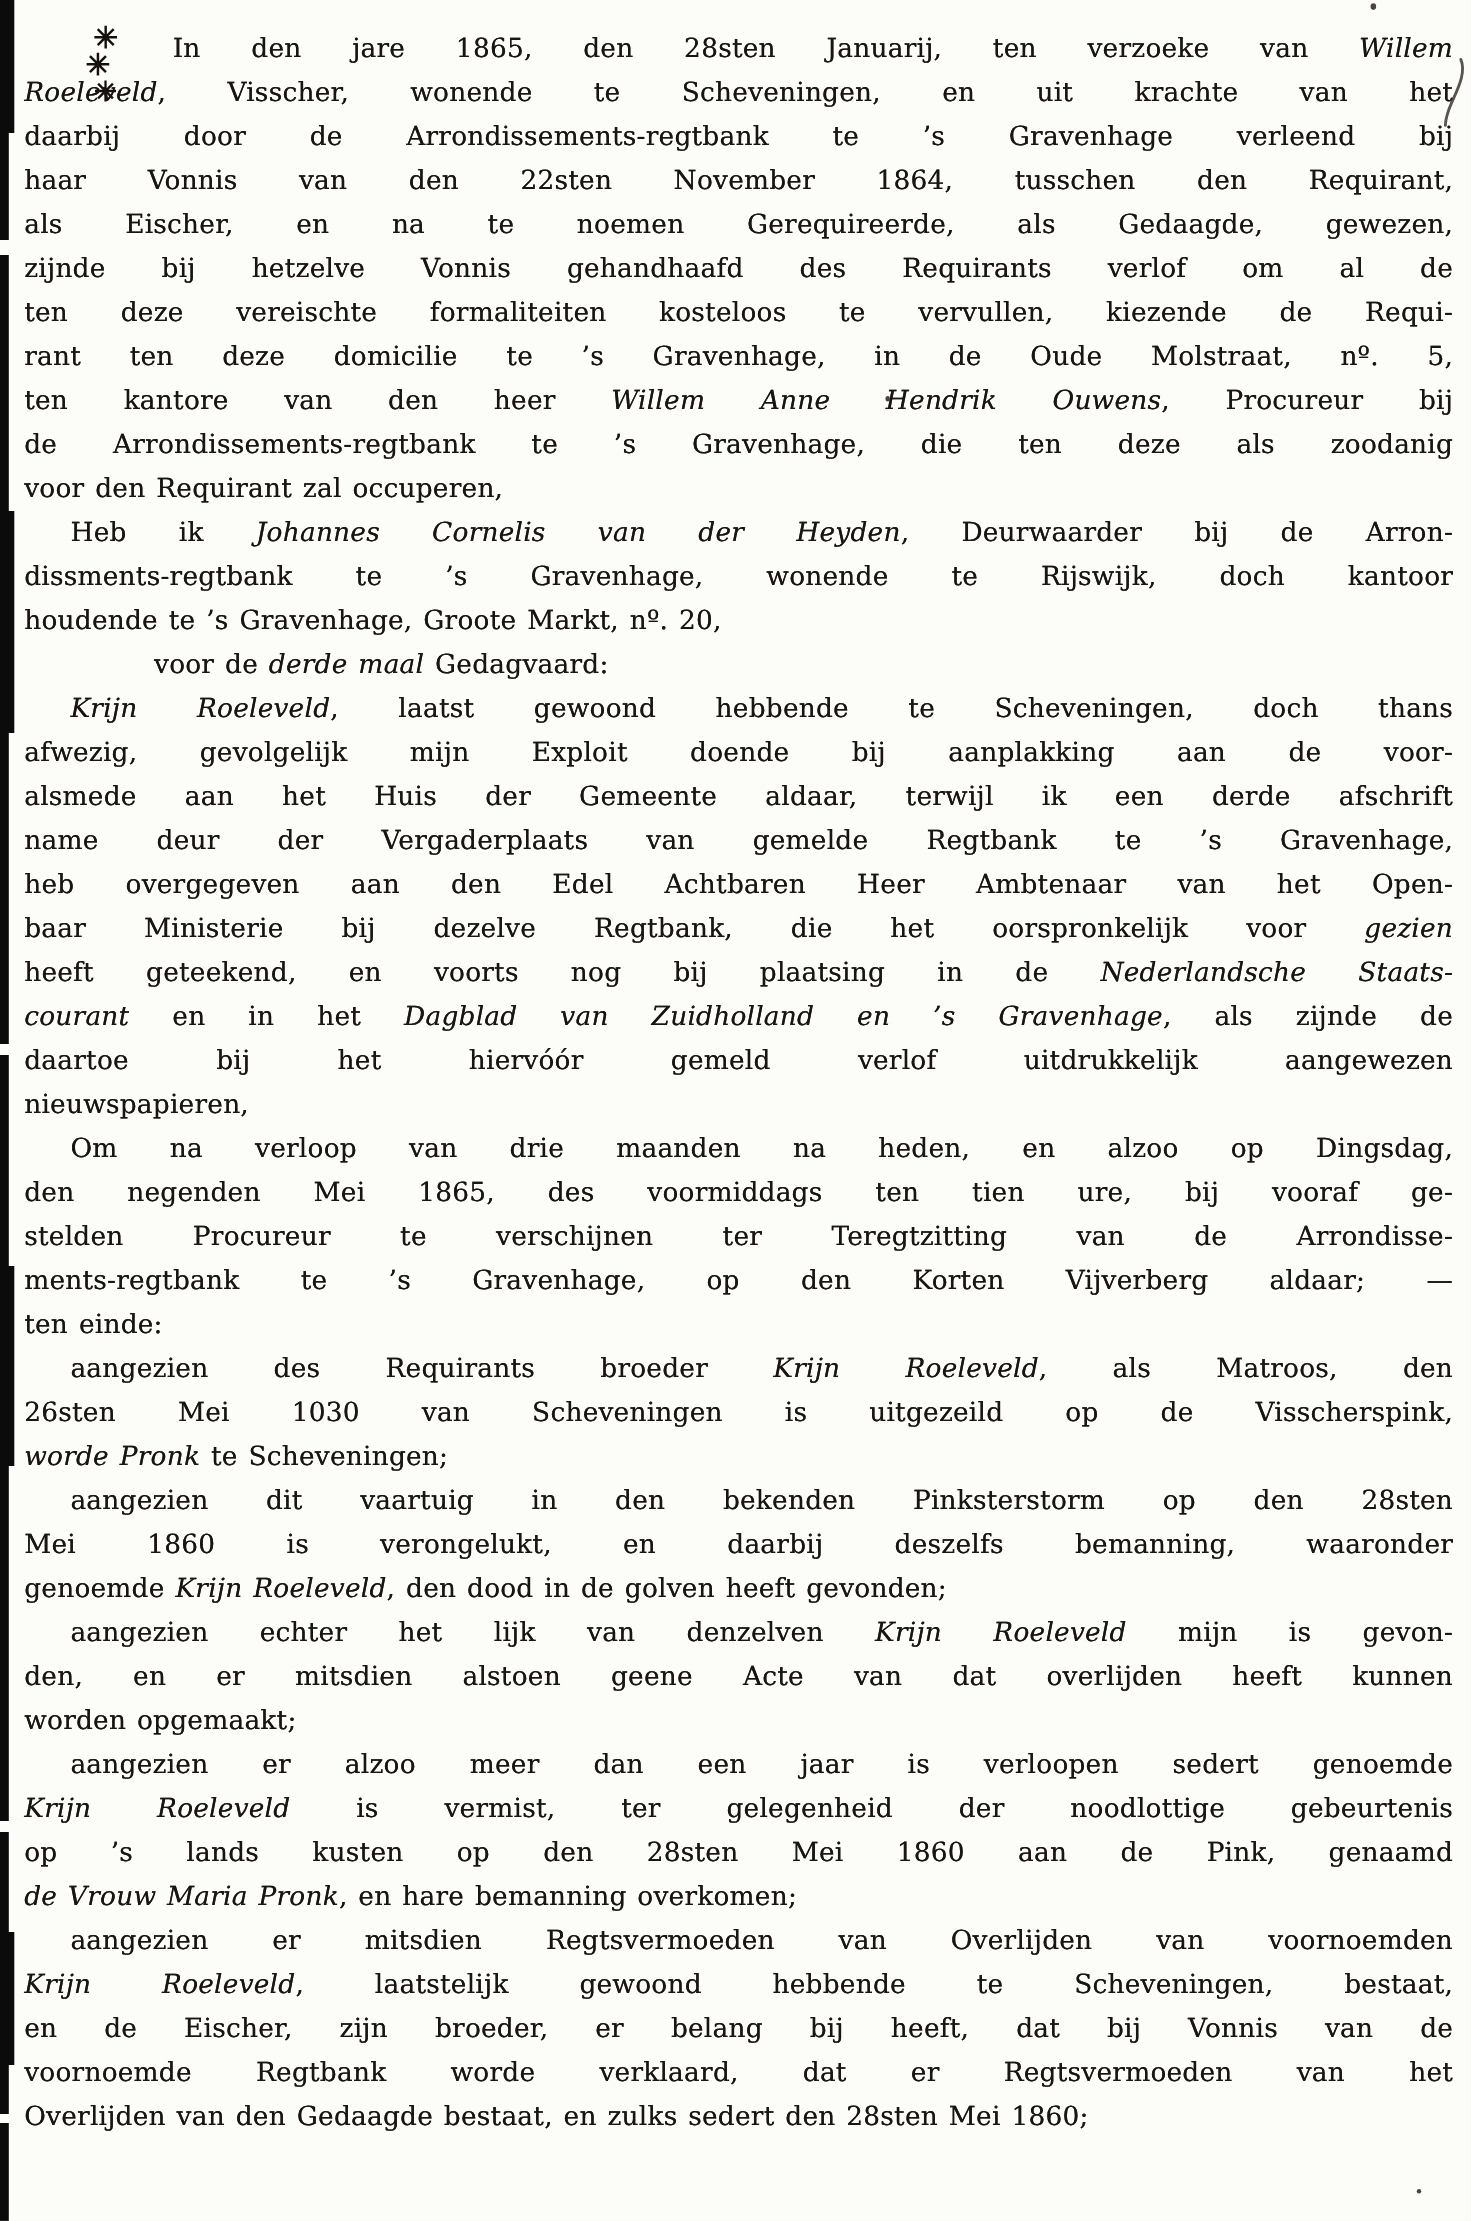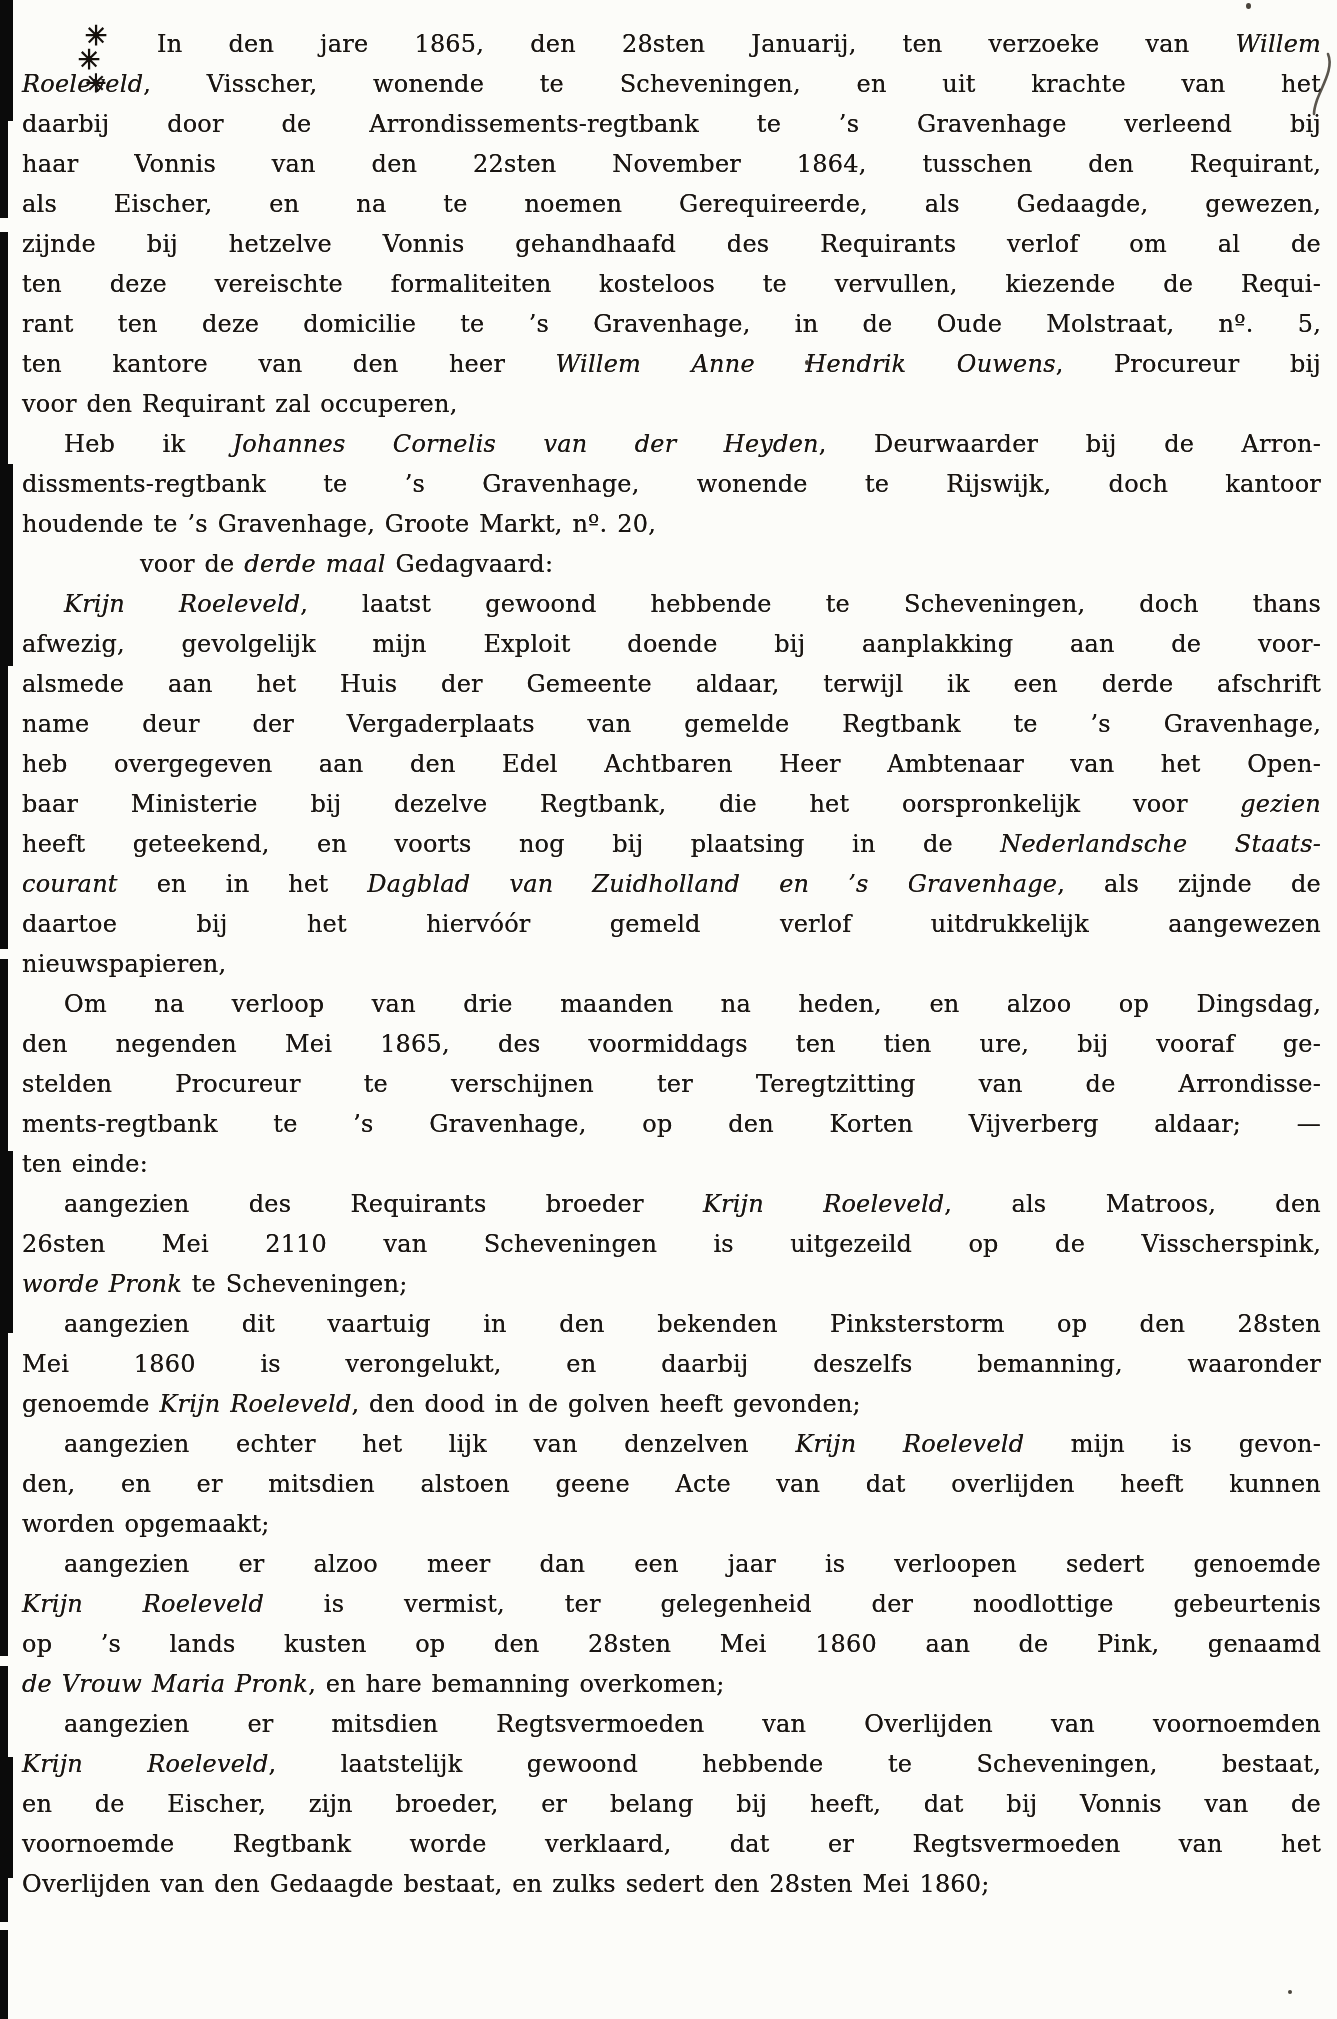--- a/index.html
+++ b/index.html
@@ -78,20 +78,21 @@
   <div class="text-block">
       <div class="line just" style="text-indent: 135px;"><span>In den jare 1865, den 28sten Januarij, ten verzoeke van </span><span class="it">Willem</span></div>
       <div class="line just"><span class="it">Roeleveld</span><span>, Visscher, wonende te Scheveningen, en uit krachte van het</span></div>
       <div class="line just"><span>daarbij door de Arrondissements-regtbank te ’s Gravenhage verleend bij</span></div>
       <div class="line just"><span>haar Vonnis van den 22sten November 1864, tusschen den Requirant,</span></div>
       <div class="line just"><span>als Eischer, en na te noemen Gerequireerde, als Gedaagde, gewezen,</span></div>
       <div class="line just"><span>zijnde bij hetzelve Vonnis gehandhaafd des Requirants verlof om al de</span></div>
       <div class="line just"><span>ten deze vereischte formaliteiten kosteloos te vervullen, kiezende de Requi-</span></div>
       <div class="line just"><span>rant ten deze domicilie te ’s Gravenhage, in de Oude Molstraat, nº. 5,</span></div>
       <div class="line just"><span>ten kantore van den heer </span><span class="it">Willem Anne Hendrik Ouwens</span><span>, Procureur bij</span></div>
+      <div class="line just"><span>de Arrondissements-regtbank te ’s Gravenhage, die ten deze als zoodanig</span></div>
       <div class="line"><span>voor den Requirant zal occuperen,</span></div>
       <div class="line just" style="text-indent: 42px;"><span>Heb ik </span><span class="it">Johannes Cornelis van der Heyden</span><span>, Deurwaarder bij de Arron-</span></div>
       <div class="line just"><span>dissments-regtbank te ’s Gravenhage, wonende te Rijswijk, doch kantoor</span></div>
       <div class="line"><span>houdende te ’s Gravenhage, Groote Markt, nº. 20,</span></div>
       <div class="line" style="text-indent: 118px;"><span>voor de </span><span class="it">derde maal</span><span> Gedagvaard:</span></div>
       <div class="line just" style="text-indent: 42px;"><span class="it">Krijn Roeleveld</span><span>, laatst gewoond hebbende te Scheveningen, doch thans</span></div>
       <div class="line just"><span>afwezig, gevolgelijk mijn Exploit doende bij aanplakking aan de voor-</span></div>
       <div class="line just"><span>alsmede aan het Huis der Gemeente aldaar, terwijl ik een derde afschrift</span></div>
       <div class="line just"><span>name deur der Vergaderplaats van gemelde Regtbank te ’s Gravenhage,</span></div>
       <div class="line just"><span>heb overgegeven aan den Edel Achtbaren Heer Ambtenaar van het Open-</span></div>
@@ -99,21 +100,21 @@
       <div class="line just"><span>heeft geteekend, en voorts nog bij plaatsing in de </span><span class="it">Nederlandsche Staats-</span></div>
       <div class="line just"><span class="it">courant</span><span> en in het </span><span class="it">Dagblad van Zuidholland en ’s Gravenhage</span><span>, als zijnde de</span></div>
       <div class="line just"><span>daartoe bij het hiervóór gemeld verlof uitdrukkelijk aangewezen</span></div>
       <div class="line"><span>nieuwspapieren,</span></div>
       <div class="line just" style="text-indent: 42px;"><span>Om na verloop van drie maanden na heden, en alzoo op Dingsdag,</span></div>
       <div class="line just"><span>den negenden Mei 1865, des voormiddags ten tien ure, bij vooraf ge-</span></div>
       <div class="line just"><span>stelden Procureur te verschijnen ter Teregtzitting van de Arrondisse-</span></div>
       <div class="line just"><span>ments-regtbank te ’s Gravenhage, op den Korten Vijverberg aldaar; —</span></div>
       <div class="line"><span>ten einde:</span></div>
       <div class="line just" style="text-indent: 42px;"><span>aangezien des Requirants broeder </span><span class="it">Krijn Roeleveld</span><span>, als Matroos, den</span></div>
-      <div class="line just"><span>26sten Mei 2110 van Scheveningen is uitgezeild op de Visscherspink,</span></div>
+      <div class="line just"><span>26sten Mei 1030 van Scheveningen is uitgezeild op de Visscherspink,</span></div>
       <div class="line"><span class="it">worde Pronk</span><span> te Scheveningen;</span></div>
       <div class="line just" style="text-indent: 42px;"><span>aangezien dit vaartuig in den bekenden Pinksterstorm op den 28sten</span></div>
       <div class="line just"><span>Mei 1860 is verongelukt, en daarbij deszelfs bemanning, waaronder</span></div>
       <div class="line"><span>genoemde </span><span class="it">Krijn Roeleveld</span><span>, den dood in de golven heeft gevonden;</span></div>
       <div class="line just" style="text-indent: 42px;"><span>aangezien echter het lijk van denzelven </span><span class="it">Krijn Roeleveld</span><span> mijn is gevon-</span></div>
       <div class="line just"><span>den, en er mitsdien alstoen geene Acte van dat overlijden heeft kunnen</span></div>
       <div class="line"><span>worden opgemaakt;</span></div>
       <div class="line just" style="text-indent: 42px;"><span>aangezien er alzoo meer dan een jaar is verloopen sedert genoemde</span></div>
       <div class="line just"><span class="it">Krijn Roeleveld</span><span> is vermist, ter gelegenheid der noodlottige gebeurtenis</span></div>
       <div class="line just"><span>op ’s lands kusten op den 28sten Mei 1860 aan de Pink, genaamd</span></div>

